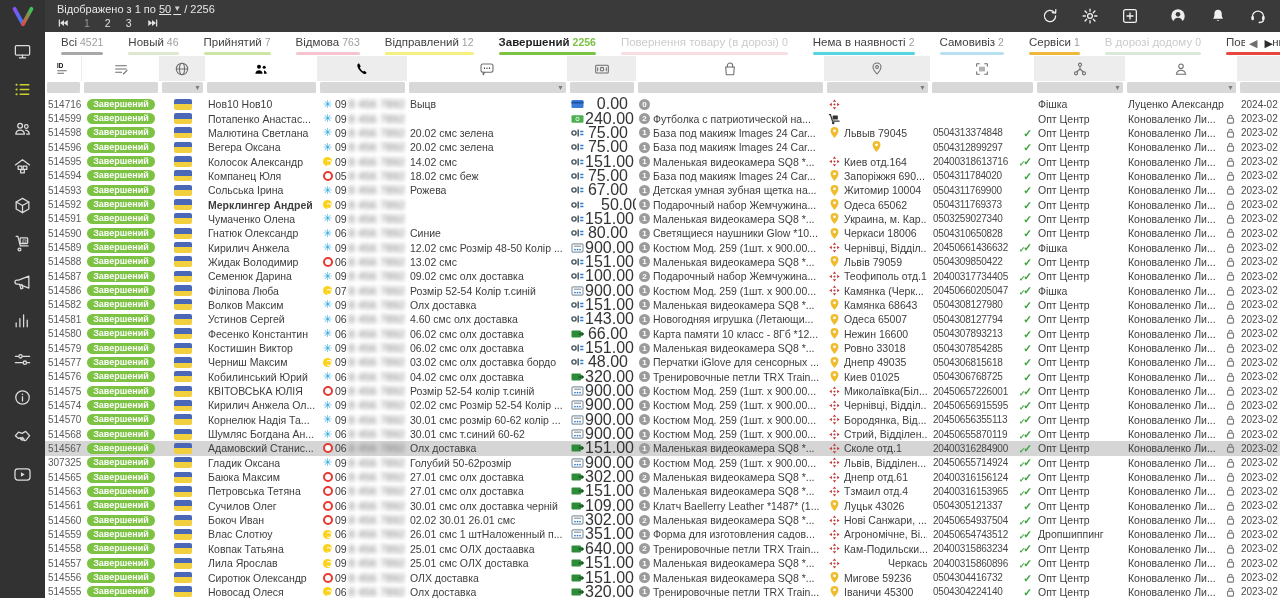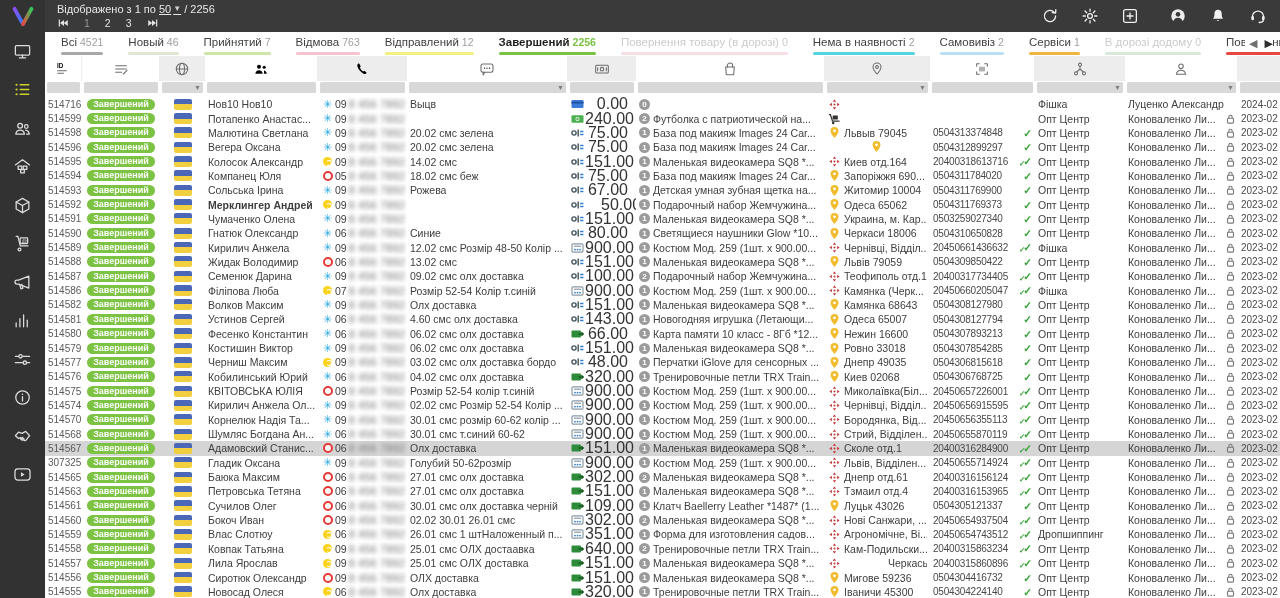--- a/index.html
+++ b/index.html
@@ -1719,21 +1719,21 @@
               <span class="qty">1</span>
               <span class="ell">Тренировочные петли TRX Train...</span>
             </div>
             <div class="cell" style="width: 105px;">
               <span class="shipic">
                 <svg width="11" height="13" viewBox="0 0 12 14">
                   <path d="M6 1a4.3 4.3 0 0 1 4.3 4.3C10.3 8.4 6 13 6 13S1.7 8.4 1.7 5.3A4.3 4.3 0 0 1 6 1z" fill="#f0bc2e"></path>
                   <circle cx="6" cy="5.2" r="1.5" fill="#fff"></circle>
                 </svg>
               </span>
-              <span class="ell">Киев 02068</span>
+              <span class="ell">Киев 01025</span>
             </div>
             <div class="cell" style="width: 105px;">
               <span class="c-track">0504306768725</span>
               <span class="chk">✓</span>
             </div>
             <div class="cell" style="width: 90px;">
               <span class="ell">Опт Центр</span>
             </div>
             <div class="cell" style="width: 113px;">
               <span class="ell">Коноваленко Ли...</span>

